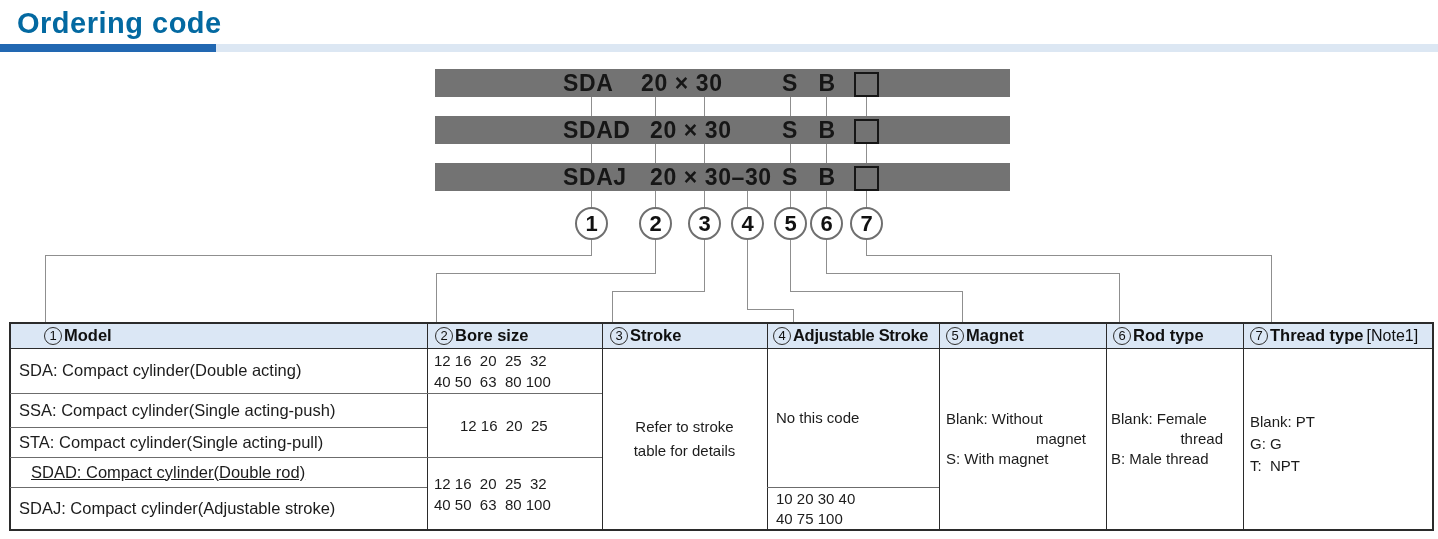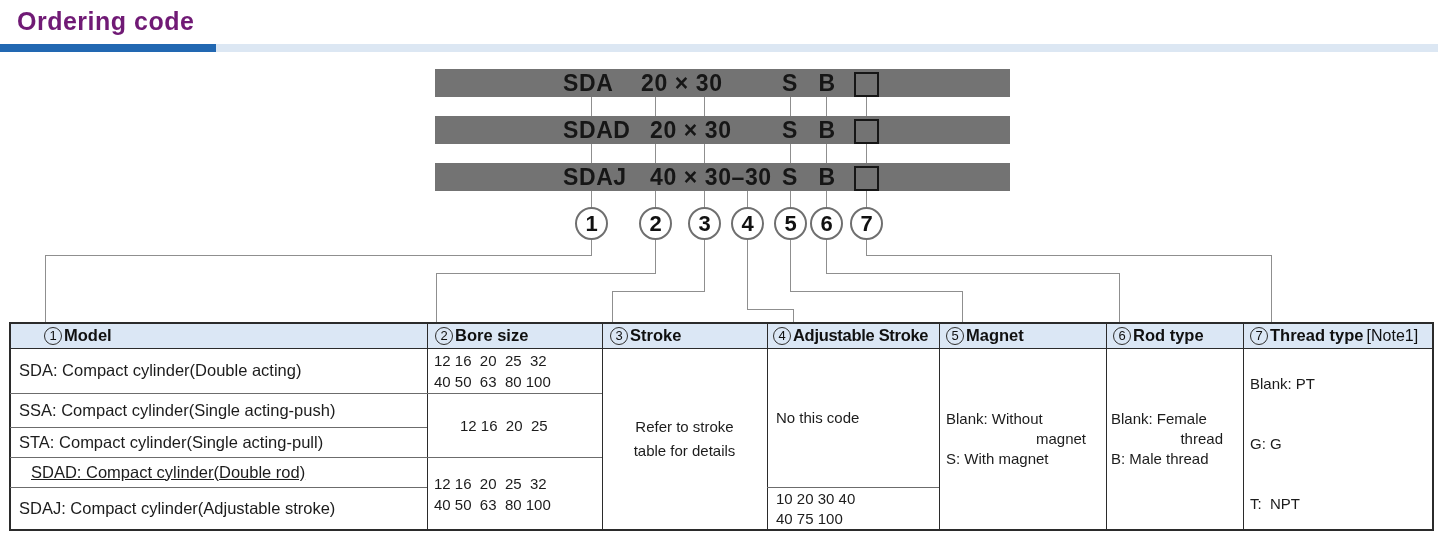--- a/index.html
+++ b/index.html
@@ -1,20 +1,20 @@
 <!DOCTYPE html>
 <html><head>
 <meta charset="utf-8">
 <style>
   html,body{margin:0;padding:0;background:#ffffff;}
   .page{
     position:relative;width:1438px;height:539px;background:#fff;overflow:hidden;
     font-family:"Liberation Sans","DejaVu Sans",sans-serif;color:#1d1d1d;
   }
-  .title{position:absolute;left:17px;top:7px;font-size:25px;font-weight:bold;color:#701a75;letter-spacing:0.5px;}
+  .title{position:absolute;left:17px;top:7px;font-size:29px;font-weight:bold;color:#0369a1;letter-spacing:0.5px;}
   .rule{position:absolute;top:44px;height:8px;}
   .rule.dark{left:0;width:216px;background:#2268b2;}
   .rule.light{left:216px;width:1222px;background:#dce7f3;}
 
   .bar{position:absolute;left:435px;width:575px;height:28px;background:#737373;}
   .bar .tok{position:absolute;top:0;height:28px;line-height:28px;font-size:23px;font-weight:bold;color:#161616;letter-spacing:0.6px;white-space:pre;}
   .bar .model{left:128px;}
   .bar .size{left:206px;}
   .bar.b2 .size,.bar.b3 .size{left:215px;}
   .bar .mag{left:355px;transform:translateX(-50%);}
@@ -64,21 +64,21 @@
   </div>
   <div class="bar b2" style="top:116px;">
     <span class="tok model">SDAD</span>
     <span class="tok size">20 × 30</span>
     <span class="tok mag">S</span>
     <span class="tok rod">B</span>
     <span class="box"></span>
   </div>
   <div class="bar b3" style="top:163px;">
     <span class="tok model">SDAJ</span>
-    <span class="tok size">40 × 30–30</span>
+    <span class="tok size">20 × 30–30</span>
     <span class="tok mag">S</span>
     <span class="tok rod">B</span>
     <span class="box"></span>
   </div>
 
   <div>
     <div class="vl" style="left:591px;top:97px;height:19px;"></div>
     <div class="vl" style="left:655px;top:97px;height:19px;"></div>
     <div class="vl" style="left:704px;top:97px;height:19px;"></div>
     <div class="vl" style="left:790px;top:97px;height:19px;"></div>
@@ -221,20 +221,20 @@
       <span class="ln alignr">magnet</span>
       <span class="ln">S: With magnet</span>
     </div>
 
     <div class="cell" style="left:1111px;top:348px;width:126px;height:182px;line-height:20px;">
       <span class="ln">Blank: Female</span>
       <span class="ln alignr" style="padding-right:14px;">thread</span>
       <span class="ln">B: Male thread</span>
     </div>
 
-    <div class="cell" style="left:1250px;top:348px;width:178px;height:192px;line-height:22px;gap:38px;">
+    <div class="cell" style="left:1250px;top:348px;width:178px;height:192px;line-height:22px;">
       <span class="ln">Blank: PT</span>
       <span class="ln">G: G</span>
       <span class="ln">T:  NPT</span>
     </div>
   </div>
 
 </div>
 
 </body></html>

